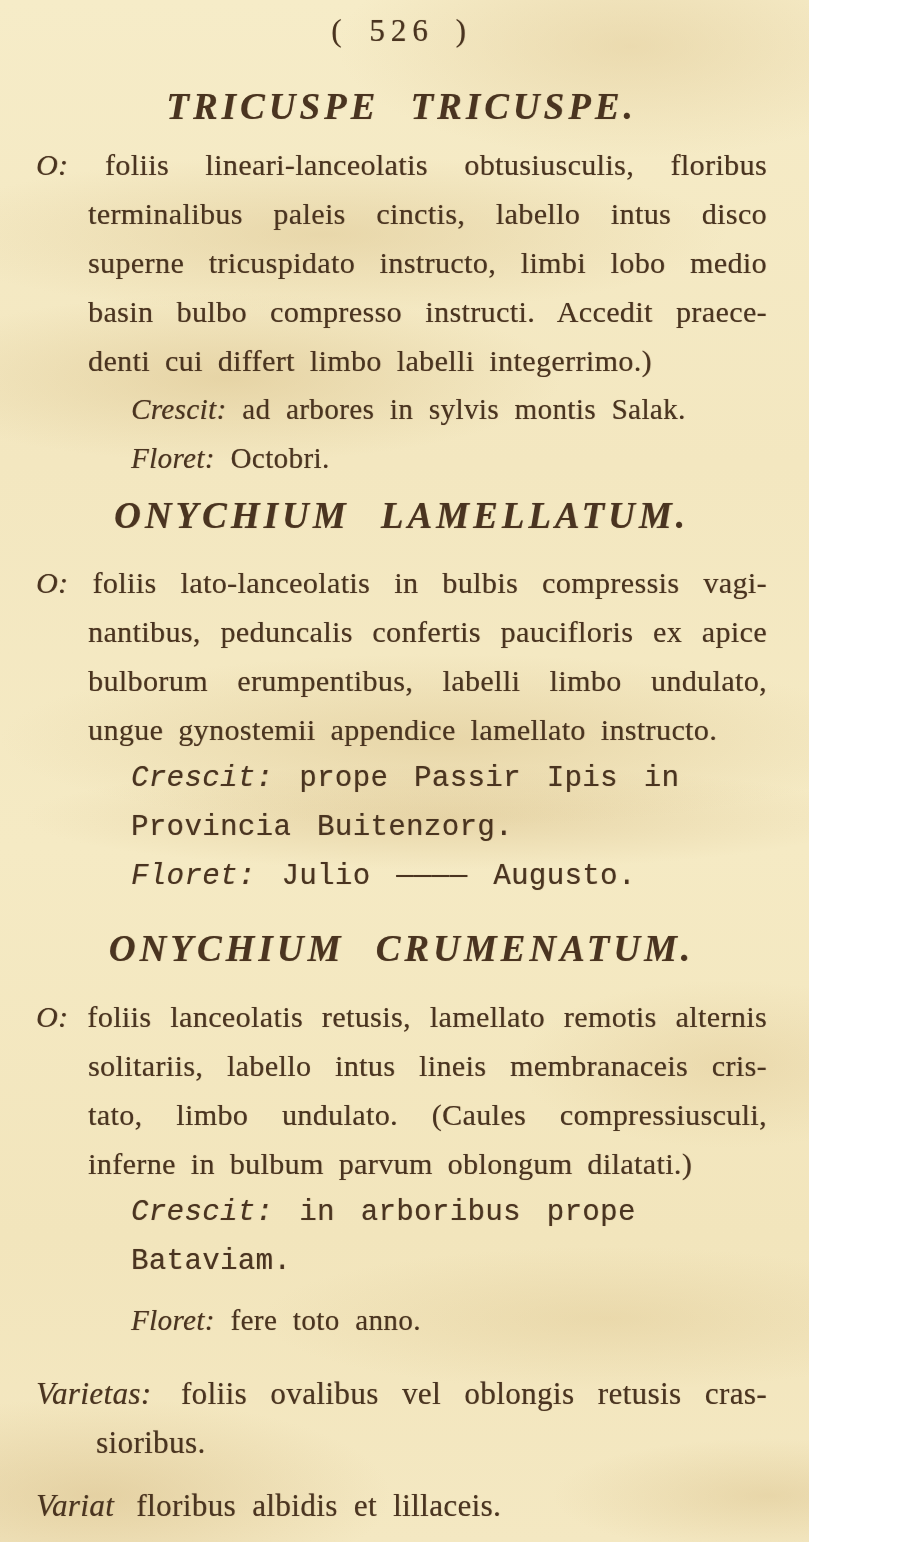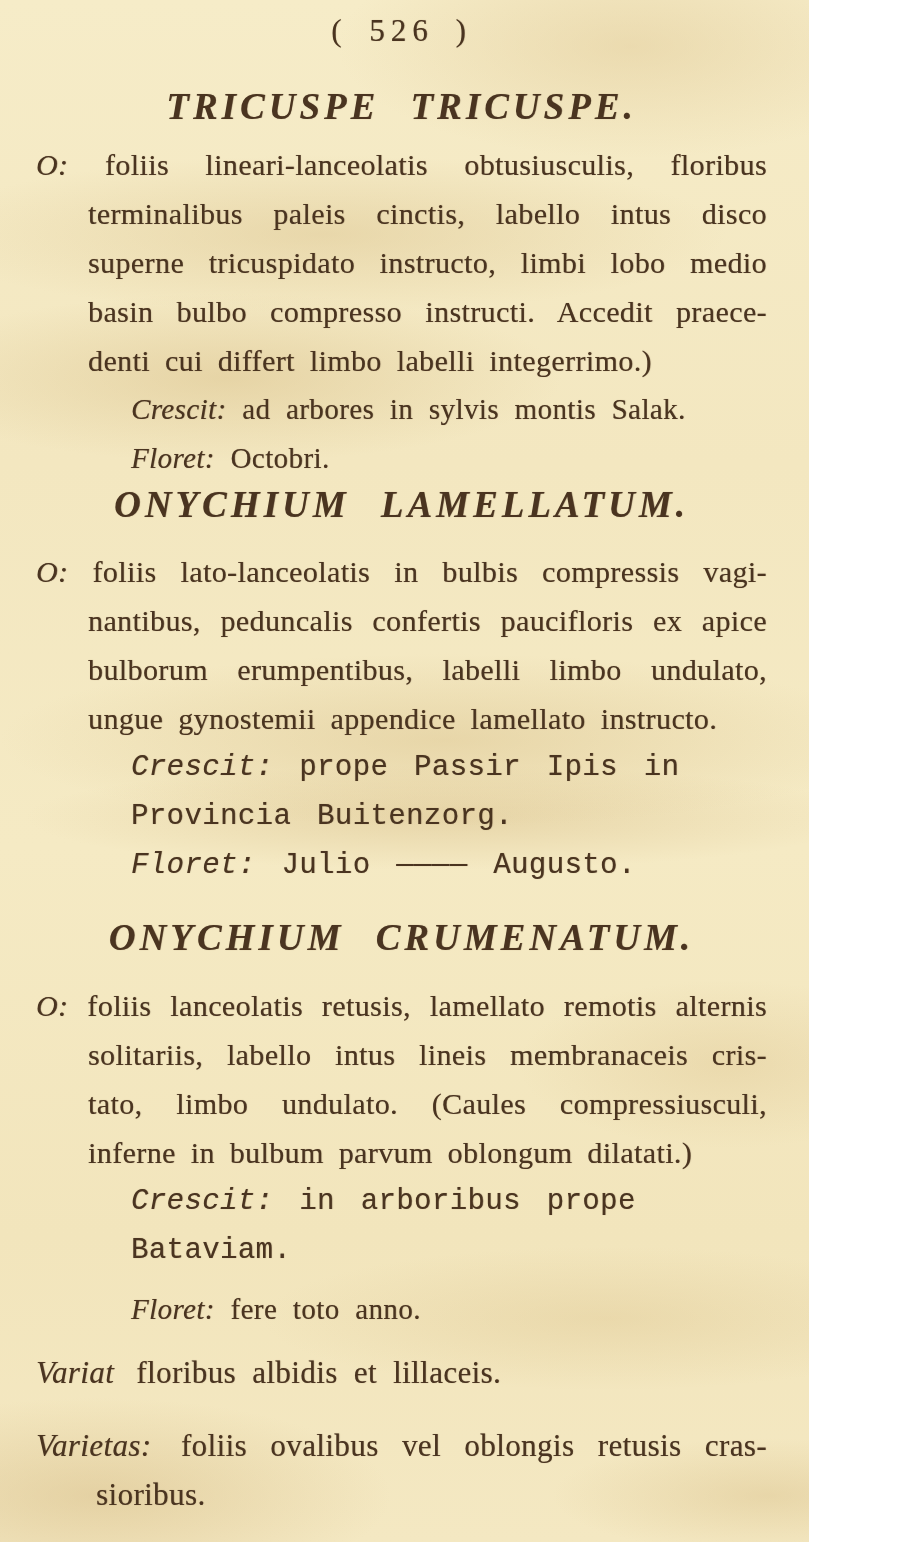--- a/index.html
+++ b/index.html
@@ -25,21 +25,21 @@
   .content{ position:relative; padding:12px 42px 0 36px; }
   .pagenum{
     text-align:center; font-size:31px; line-height:38px;
     letter-spacing:6px; word-spacing:8px;
   }
   h2.species{
     margin:0; text-align:center; font-weight:bold; font-style:italic;
     font-size:37px; line-height:44px; letter-spacing:4px; word-spacing:18px;
   }
   h2.h1x{ margin-top:35px; }
-  h2.h2x{ margin-top:0; }
+  h2.h2x{ margin-top:11px; }
   h2.h3x{ margin-top:26px; }
   .para{ margin:12px 0 0 52px; font-size:30px; line-height:49px;
          letter-spacing:.4px; word-spacing:7px; }
   .p1{ margin-top:11px; } .p2{ margin-top:20px; } .p3{ margin-top:21px; }
   .line{ text-align:justify; text-align-last:justify; }
   .line.first{ margin-left:-52px; }
   .line.last{ text-align:left; text-align-last:left; }
   .it{ font-style:italic; }
   .habit{ margin-left:95px; font-size:29px; line-height:49px;
           letter-spacing:.4px; word-spacing:8px; }
@@ -100,24 +100,24 @@
       <div class="line">tato, limbo undulato. (Caules compressiusculi,</div>
       <div class="line last">inferne in bulbum parvum oblongum dilatati.)</div>
     </div>
     <div class="habit f2">
       <span class="it">Crescit:</span> <span>in arboribus prope Bataviam.</span>
     </div>
     <div class="habit f3">
       <span class="it">Floret:</span> <span>fere toto anno.</span>
     </div>
 
-    <div class="note n1">
-      <span class="it">Variat</span> <span>floribus albidis et lillaceis.</span>
-    </div>
     <div class="note n2">
       <div class="jfirst"><span class="it">Varietas:</span> <span>foliis ovalibus vel oblongis retusis cras-</span></div>
       <div class="cont">sioribus.</div>
+    </div>
+    <div class="note n1">
+      <span class="it">Variat</span> <span>floribus albidis et lillaceis.</span>
     </div>
 
     <div class="catchword">Cres-</div>
 
   </div>
 </div>
 
 </body></html>

